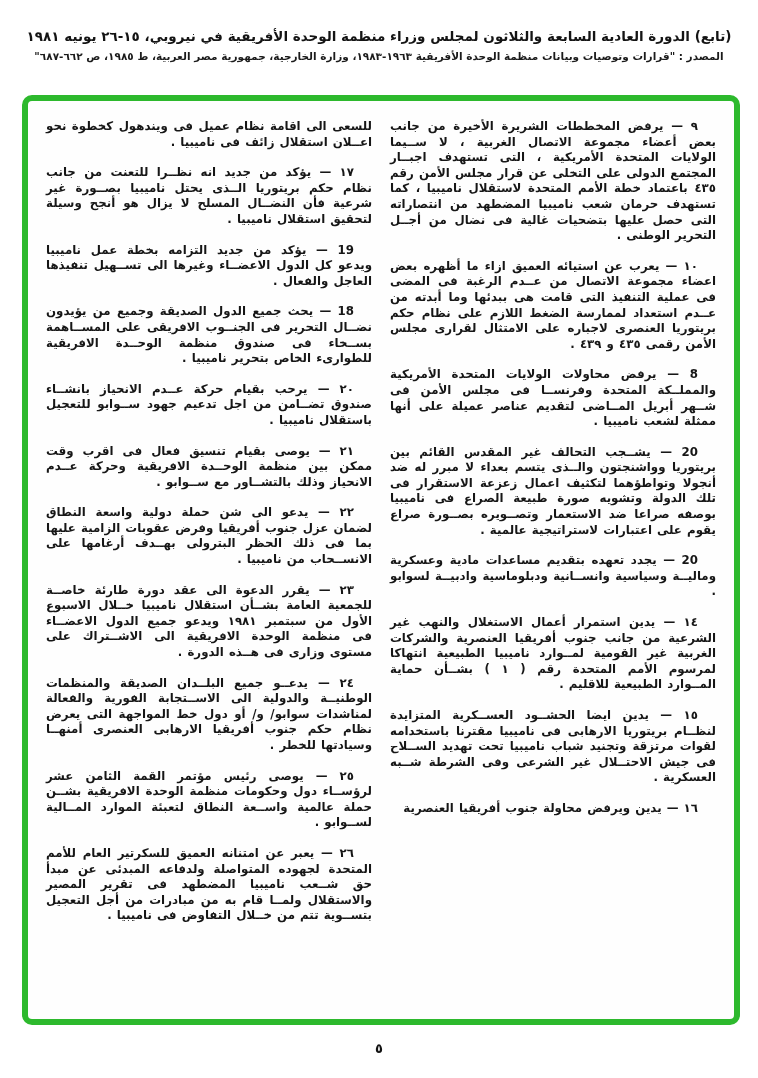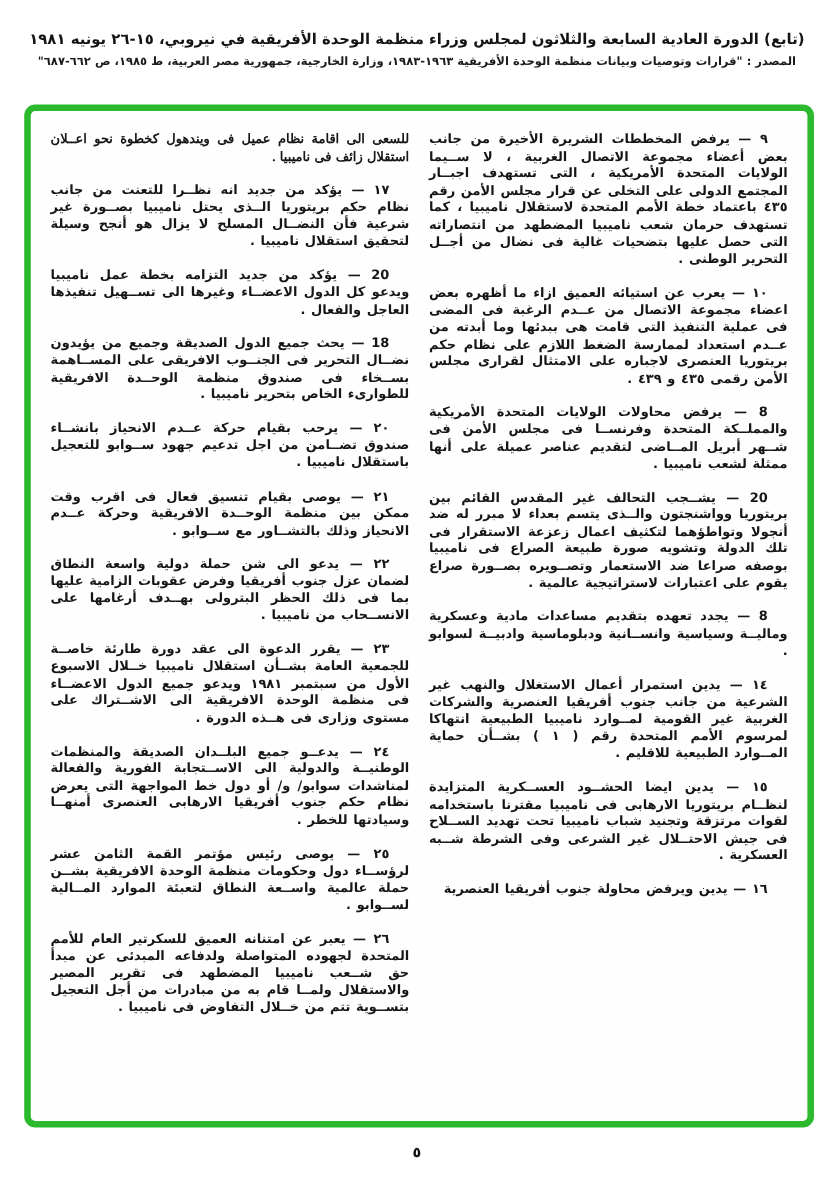--- a/index.html
+++ b/index.html
@@ -53,21 +53,21 @@
   }
   .para {
     font-size: 11.8px;
     font-weight: bold;
     line-height: 15.6px;
     margin-bottom: 15px;
     text-indent: 18px;
     word-spacing: 1px;
     color: #161616;
   }
-  .para.no-indent { text-indent: 0; font-family: Liberation Serif, serif; }
+  .para.no-indent { text-indent: 0; }
   .para:last-child { margin-bottom: 0; }
 
   .page-number {
     position: absolute;
     bottom: 22px;
     left: 0;
     width: 100%;
     text-align: center;
     font-size: 13px;
     font-weight: bold;
@@ -85,30 +85,30 @@
   </div>
 
   <div class="frame">
     <div class="columns">
 
       <div class="col">
         <p class="para">٩ — يرفض المخططات الشريرة الأخيرة من جانب بعض أعضاء مجموعة الاتصال الغربية ، لا ســيما الولايات المتحدة الأمريكية ، التى تستهدف اجبــار المجتمع الدولى على التخلى عن قرار مجلس الأمن رقم ٤٣٥ باعتماد خطة الأمم المتحدة لاستقلال ناميبيا ، كما تستهدف حرمان شعب ناميبيا المضطهد من انتصاراته التى حصل عليها بتضحيات غالية فى نضال من أجــل التحرير الوطنى .</p>
         <p class="para">١٠ — يعرب عن استيائه العميق ازاء ما أظهره بعض اعضاء مجموعة الاتصال من عــدم الرغبة فى المضى فى عملية التنفيذ التى قامت هى ببدئها وما أبدته من عــدم استعداد لممارسة الضغط اللازم على نظام حكم بريتوريا العنصرى لاجباره على الامتثال لقرارى مجلس الأمن رقمى ٤٣٥ و ٤٣٩ .</p>
         <p class="para">8 — يرفض محاولات الولايات المتحدة الأمريكية والمملــكة المتحدة وفرنســا فى مجلس الأمن فى شــهر أبريل المــاضى لتقديم عناصر عميلة على أنها ممثلة لشعب ناميبيا .</p>
         <p class="para">20 — يشــجب التحالف غير المقدس القائم بين بريتوريا وواشنجتون والــذى يتسم بعداء لا مبرر له ضد أنجولا وتواطؤهما لتكثيف اعمال زعزعة الاستقرار فى تلك الدولة وتشويه صورة طبيعة الصراع فى ناميبيا بوصفه صراعا ضد الاستعمار وتصــويره بصــورة صراع يقوم على اعتبارات لاستراتيجية عالمية .</p>
-        <p class="para">8 — يجدد تعهده بتقديم مساعدات مادية وعسكرية وماليــة وسياسية وانســانية ودبلوماسية وادبيــة لسوابو .</p>
+        <p class="para">20 — يجدد تعهده بتقديم مساعدات مادية وعسكرية وماليــة وسياسية وانســانية ودبلوماسية وادبيــة لسوابو .</p>
         <p class="para">١٤ — يدين استمرار أعمال الاستغلال والنهب غير الشرعية من جانب جنوب أفريقيا العنصرية والشركات الغربية غير القومية لمــوارد ناميبيا الطبيعية انتهاكا لمرسوم الأمم المتحدة رقم ( ١ ) بشــأن حماية المــوارد الطبيعية للاقليم .</p>
         <p class="para">١٥ — يدين ايضا الحشــود العســكرية المتزايدة لنظــام بريتوريا الارهابى فى ناميبيا مقترنا باستخدامه لقوات مرتزقة وتجنيد شباب ناميبيا تحت تهديد الســلاح فى جيش الاحتــلال غير الشرعى وفى الشرطة شــبه العسكرية .</p>
         <p class="para">١٦ — يدين ويرفض محاولة جنوب أفريقيا العنصرية</p>
       </div>
 
       <div class="col">
         <p class="para no-indent">للسعى الى اقامة نظام عميل فى ويندهول كخطوة نحو اعــلان استقلال زائف فى ناميبيا .</p>
         <p class="para">١٧ — يؤكد من جديد انه نظــرا للتعنت من جانب نظام حكم بريتوريا الــذى يحتل ناميبيا بصــورة غير شرعية فأن النضــال المسلح لا يزال هو أنجح وسيلة لتحقيق استقلال ناميبيا .</p>
-        <p class="para">20 — يؤكد من جديد التزامه بخطة عمل ناميبيا ويدعو كل الدول الاعضــاء وغيرها الى تســهيل تنفيذها العاجل والفعال .</p>
+        <p class="para">19 — يؤكد من جديد التزامه بخطة عمل ناميبيا ويدعو كل الدول الاعضــاء وغيرها الى تســهيل تنفيذها العاجل والفعال .</p>
         <p class="para">18 — يحث جميع الدول الصديقة وجميع من يؤيدون نضــال التحرير فى الجنــوب الافريقى على المســاهمة بســخاء فى صندوق منظمة الوحــدة الافريقية للطوارىء الخاص بتحرير ناميبيا .</p>
         <p class="para">٢٠ — يرحب بقيام حركة عــدم الانحياز بانشــاء صندوق تضــامن من اجل تدعيم جهود ســوابو للتعجيل باستقلال ناميبيا .</p>
         <p class="para">٢١ — يوصى بقيام تنسيق فعال فى اقرب وقت ممكن بين منظمة الوحــدة الافريقية وحركة عــدم الانحياز وذلك بالتشــاور مع ســوابو .</p>
         <p class="para">٢٢ — يدعو الى شن حملة دولية واسعة النطاق لضمان عزل جنوب أفريقيا وفرض عقوبات الزامية عليها بما فى ذلك الحظر البترولى بهــدف أرغامها على الانســحاب من ناميبيا .</p>
         <p class="para">٢٣ — يقرر الدعوة الى عقد دورة طارئة خاصــة للجمعية العامة بشــأن استقلال ناميبيا خــلال الاسبوع الأول من سبتمبر ١٩٨١ ويدعو جميع الدول الاعضــاء فى منظمة الوحدة الافريقية الى الاشــتراك على مستوى وزارى فى هــذه الدورة .</p>
         <p class="para">٢٤ — يدعــو جميع البلــدان الصديقة والمنظمات الوطنيــة والدولية الى الاســتجابة الفورية والفعالة لمناشدات سوابو/ و/ أو دول خط المواجهة التى يعرض نظام حكم جنوب أفريقيا الارهابى العنصرى أمنهــا وسيادتها للخطر .</p>
         <p class="para">٢٥ — يوصى رئيس مؤتمر القمة الثامن عشر لرؤســاء دول وحكومات منظمة الوحدة الافريقية بشــن حملة عالمية واســعة النطاق لتعبئة الموارد المــالية لســوابو .</p>
         <p class="para">٢٦ — يعبر عن امتنانه العميق للسكرتير العام للأمم المتحدة لجهوده المتواصلة ولدفاعه المبدئى عن مبدأ حق شــعب ناميبيا المضطهد فى تقرير المصير والاستقلال ولمــا قام به من مبادرات من أجل التعجيل بتســوية تتم من خــلال التفاوض فى ناميبيا .</p>
       </div>
 

